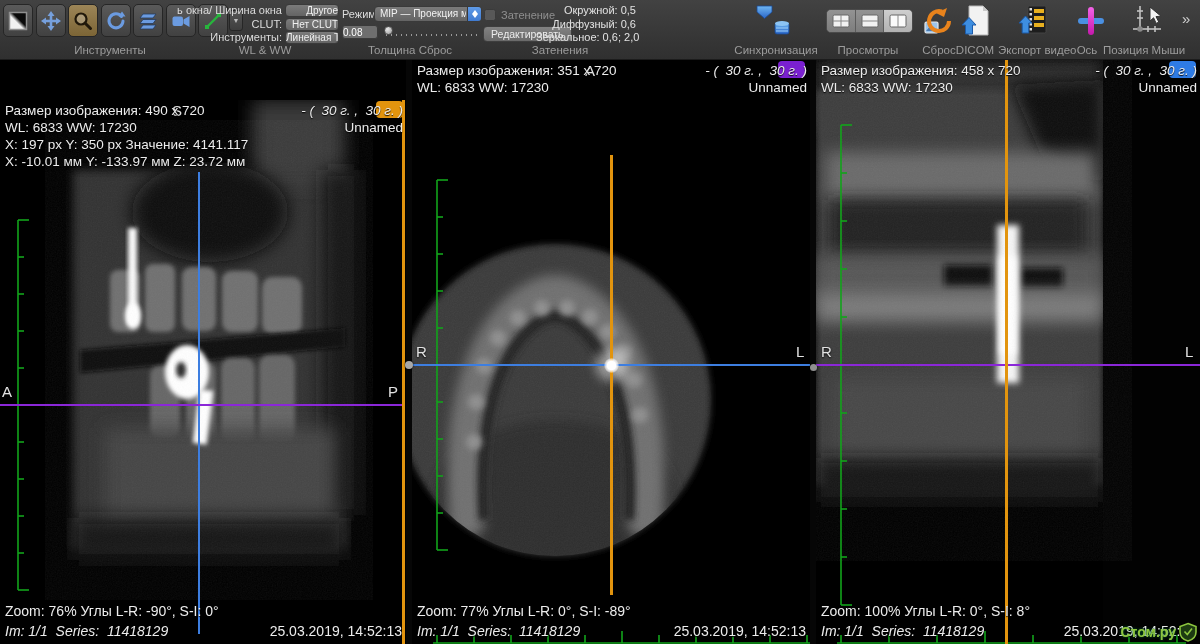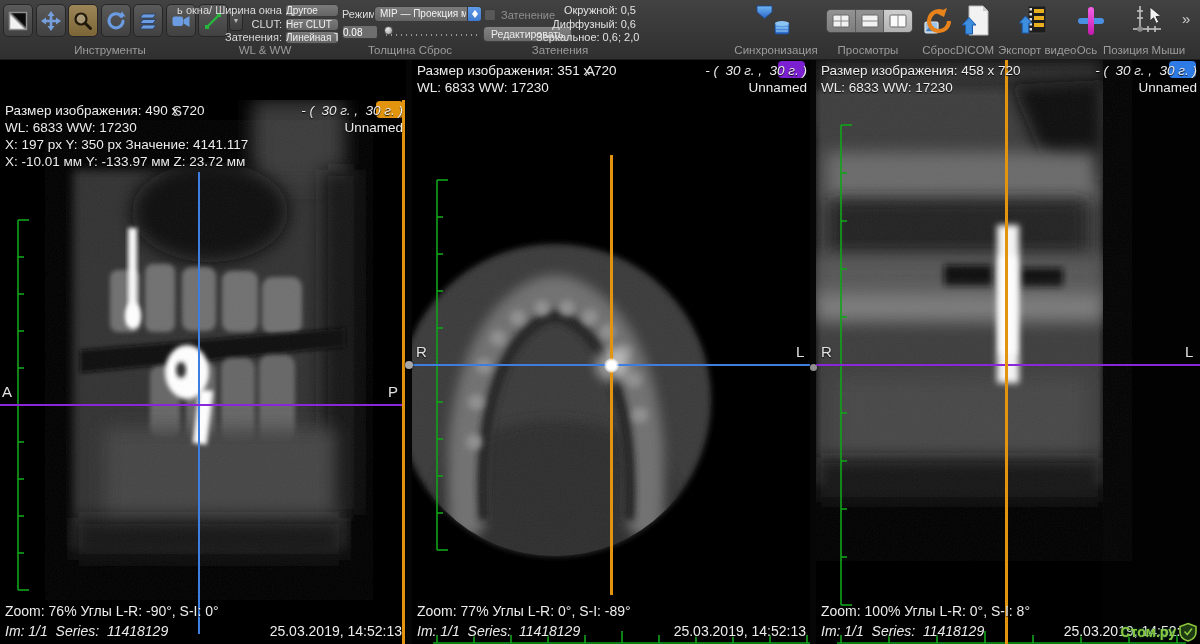--- a/index.html
+++ b/index.html
@@ -12,21 +12,21 @@
     background:linear-gradient(#424242,#353535 70%,#303030); border-bottom:1px solid #1c1c1c; z-index:20; }
   .tb-label { position:absolute; top:44px; height:13px; font-size:11.5px; color:#9c9c9c; text-align:center; white-space:nowrap; }
   .tool-btn { position:absolute; top:4px; width:30px; height:33px; border-radius:5px;
     background:linear-gradient(#5a5a5a,#414141); border:1px solid #262626; display:flex; align-items:center; justify-content:center; }
   .tool-btn.active { background:linear-gradient(#9c8557,#7c6536); }
   .tool-drop { position:absolute; top:10px; width:14px; height:21px; border-radius:3px;
     background:linear-gradient(#555,#3e3e3e); border:1px solid #262626; color:#bbb; font-size:7px; text-align:center; line-height:20px; }
   .wl-row { position:absolute; height:13px; font-size:11px; color:#dcdcdc; }
   .wl-lab { position:absolute; right:0; top:0; white-space:nowrap;margin-left:18px; }
   .wl-val { position:absolute; width:54px; height:13px; border-radius:4px; background:linear-gradient(#7b7b7b,#646464);
-    border:1px solid #3a3a3a; color:#f0f0f0; font-size:10px; text-align:left; line-height:12px; overflow:hidden; white-space:nowrap; }
+    border:1px solid #3a3a3a; color:#f0f0f0; font-size:10px; text-align:right; line-height:12px; overflow:hidden; white-space:nowrap; }
   .mode-dd { position:absolute; left:374px; top:6px; width:108px; height:16px; border-radius:4px;
     background:linear-gradient(#7b7b7b,#646464); border:1px solid #3a3a3a; overflow:hidden; }
   .mode-dd .txt { position:absolute; left:5px; top:1px; right:15px; font-size:10px; color:#f2f2f2; white-space:nowrap; overflow:hidden; }
   .mode-dd .stepper { position:absolute; right:0; top:0; width:14px; height:100%;
     background:linear-gradient(#5f9bе8,#3f7ad0); background:linear-gradient(#5f9be8,#3f7ad0); border-left:1px solid #3a3a3a; }
   .mode-dd .stepper:before { content:""; position:absolute; left:3.5px; top:3px;
     border-left:3.5px solid transparent; border-right:3.5px solid transparent; border-bottom:4px solid #fff; }
   .mode-dd .stepper:after { content:""; position:absolute; left:3.5px; bottom:3px;
     border-left:3.5px solid transparent; border-right:3.5px solid transparent; border-top:4px solid #fff; }
   .num-field { position:absolute; left:342px; top:25px; width:36px; height:14px; border-radius:3px;
@@ -148,21 +148,21 @@
 
     <div class="wl-row" style="left:160px;top:4px;width:122px">
       <span class="wl-lab">ь окна/ Ширина окна</span>
     </div>
     <div class="wl-val" style="left:285px;top:4px">Другое</div>
     <div class="wl-row" style="left:160px;top:17.5px;width:122px">
       <span class="wl-lab">CLUT:</span>
     </div>
     <div class="wl-val" style="left:285px;top:17.5px">Нет CLUT</div>
     <div class="wl-row" style="left:160px;top:31px;width:122px">
-      <span class="wl-lab">Затенения:</span>
+      <span class="wl-lab">Инструменты:</span>
     </div>
     <div class="wl-val" style="left:285px;top:31px">Линейная Т</div>
     <div class="tb-label" style="left:205px;width:120px">WL &amp; WW</div>
 
     <div class="wl-row" style="left:342px;top:8px;width:30px">
       <span>Режим:</span>
     </div>
     <div class="mode-dd">
       <span class="txt">MIP — Проекция макс</span>
       <span class="stepper"></span>

